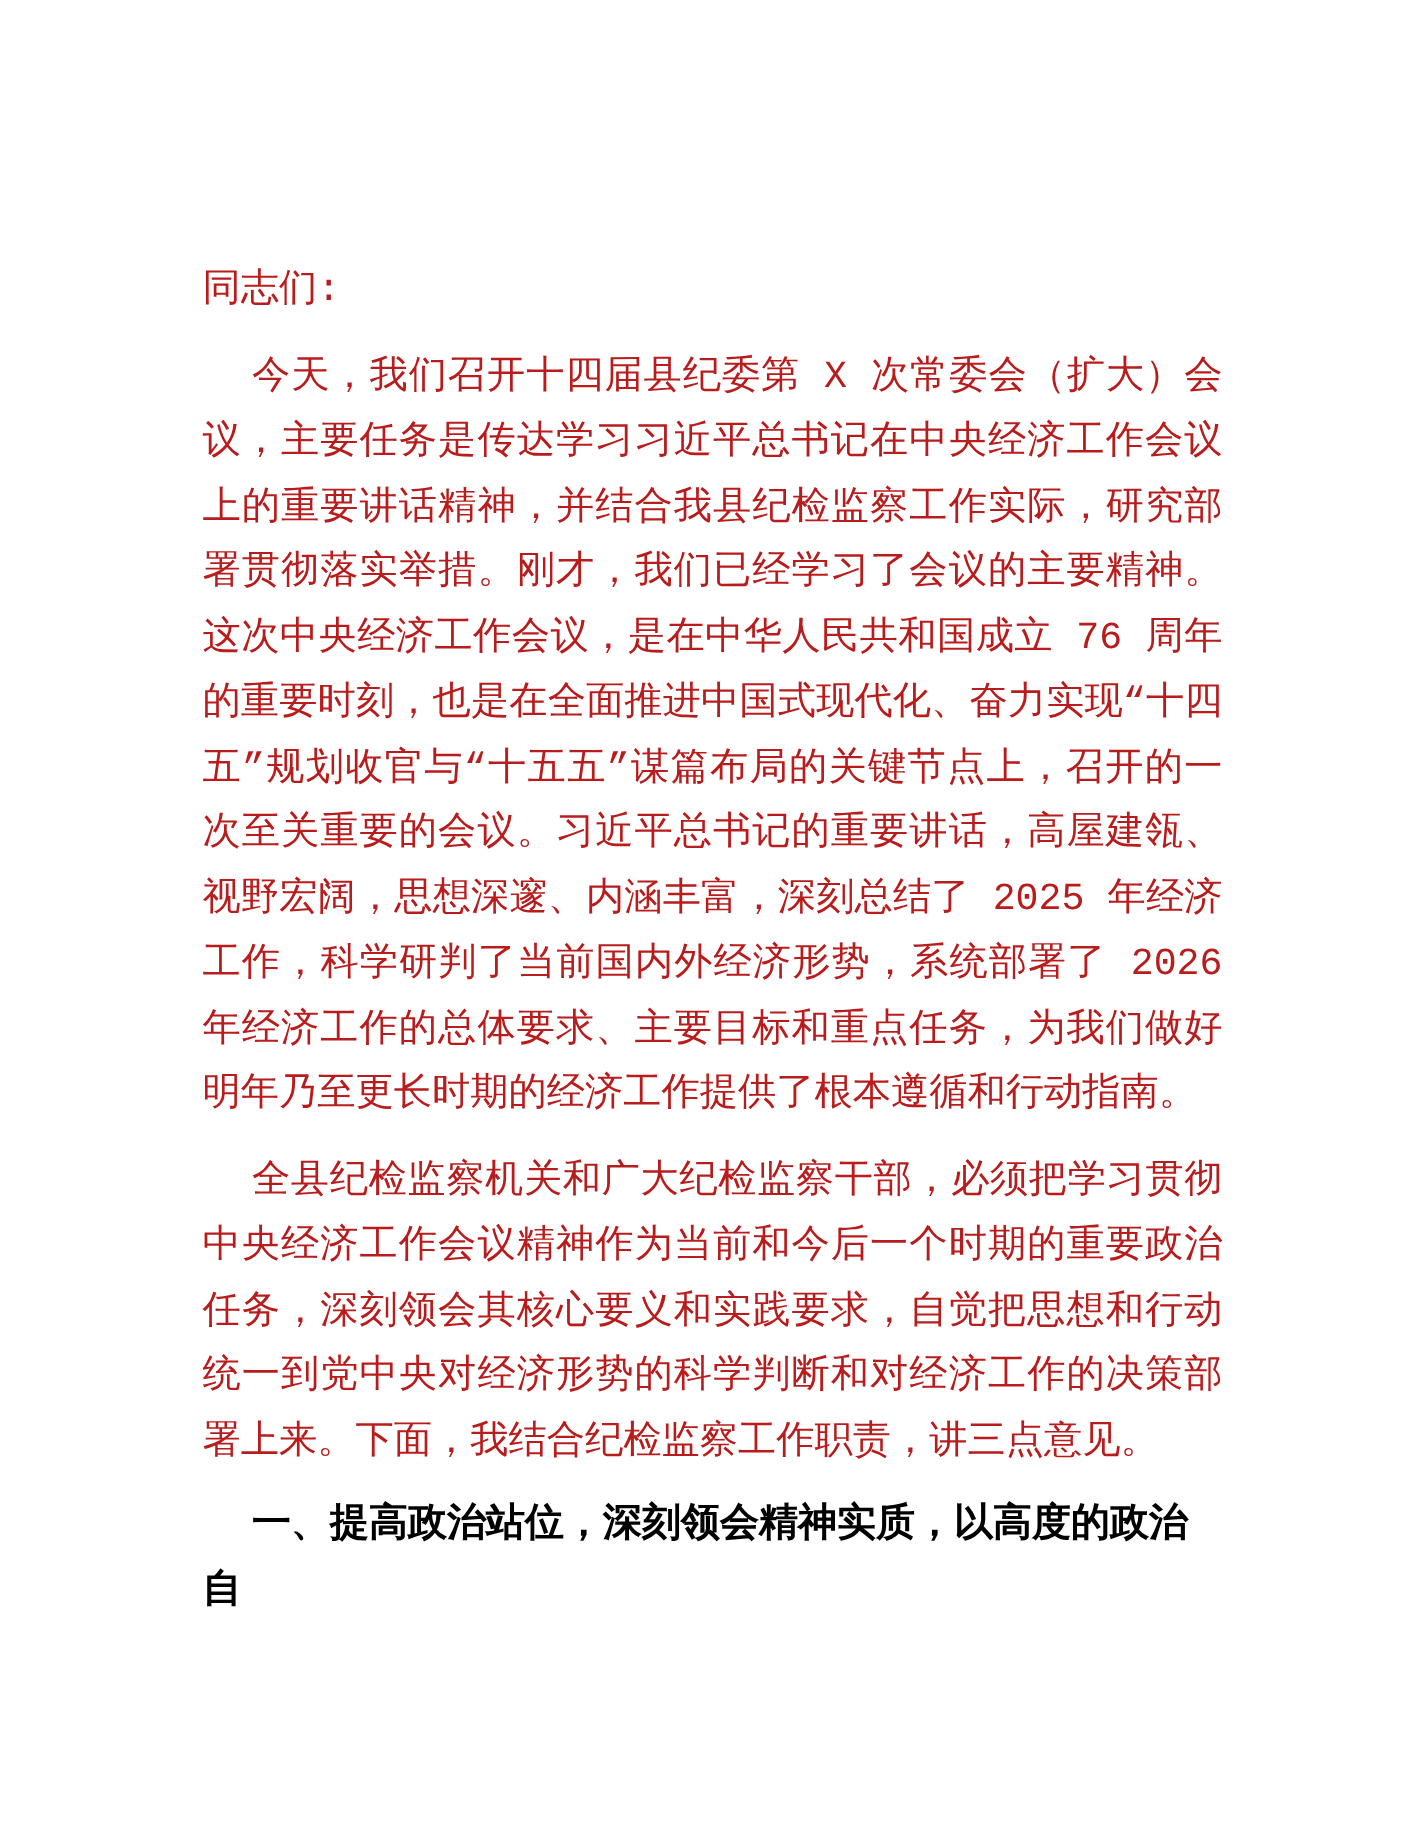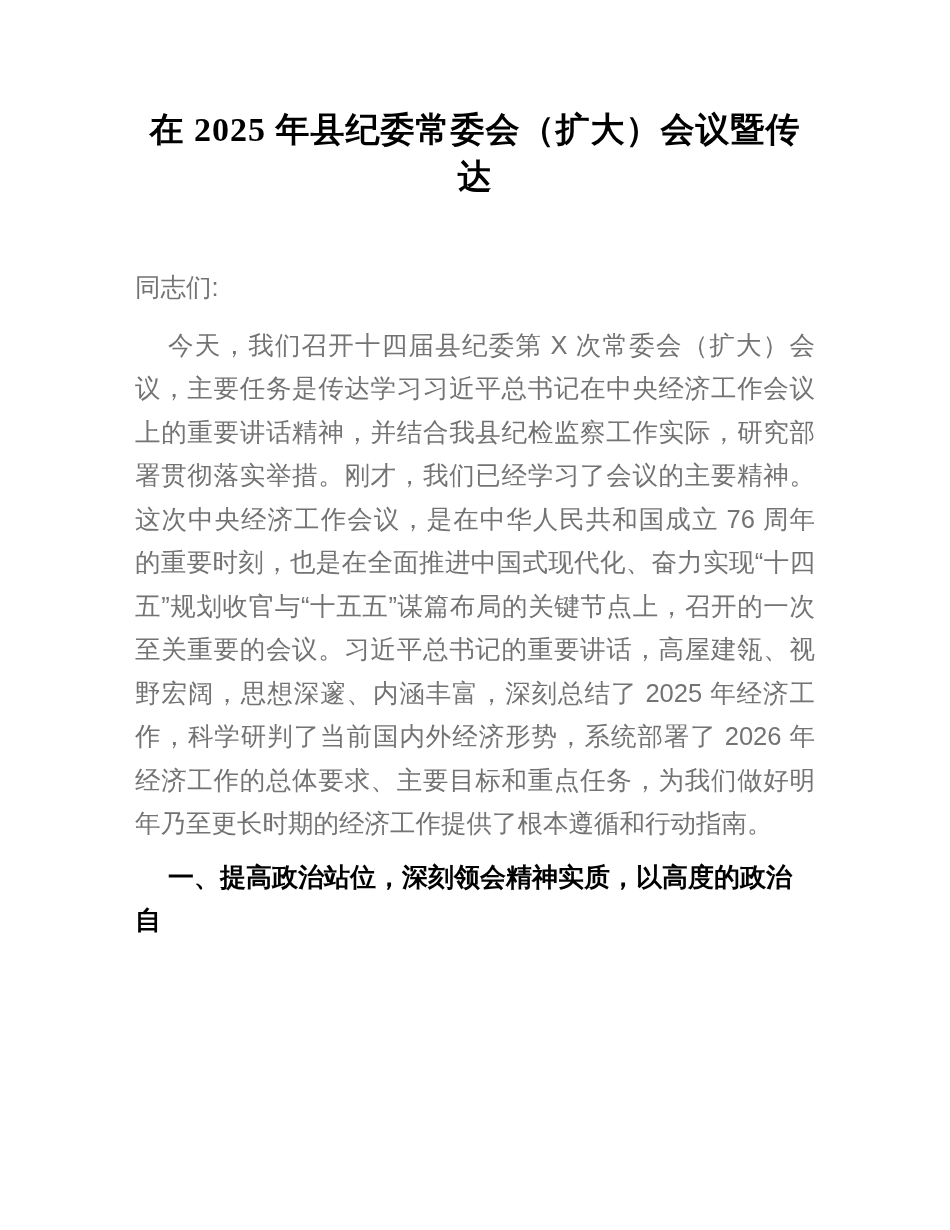--- a/index.html
+++ b/index.html
@@ -23,24 +23,24 @@
     font-size: 34px;
     line-height: 47px;
     text-align: center;
     margin: 0 0 66px 0;
     letter-spacing: 1px;
   }
   .doc-title .title-line {
     display: block;
   }
   .body-text {
-    font-family: Liberation Sans, sans-serif;
+    font-family: Liberation Mono, monospace;
     font-size: 25.5px;
     line-height: 43.5px;
-    color: #737373;
+    color: #b91c1c;
   }
   .salutation {
     margin: 0;
     text-align: left;
   }
   .para {
     margin: 14px 0 0 0;
     text-align: justify;
     text-indent: 33px;
   }
@@ -53,23 +53,23 @@
     text-indent: 33px;
     text-align: left;
   }
 </style>
 </head>
 <body>
 
 <div class="page">
 
   <h1 class="doc-title">
-    <span class="title-line">在 2025 年县纪委常委会（扩大）会议暨传达</span>
   </h1>
 
   <p class="body-text salutation">同志们:</p>
 
   <p class="body-text para">今天，我们召开十四届县纪委第 X 次常委会（扩大）会议，主要任务是传达学习习近平总书记在中央经济工作会议上的重要讲话精神，并结合我县纪检监察工作实际，研究部署贯彻落实举措。刚才，我们已经学习了会议的主要精神。这次中央经济工作会议，是在中华人民共和国成立 76 周年的重要时刻，也是在全面推进中国式现代化、奋力实现“十四五”规划收官与“十五五”谋篇布局的关键节点上，召开的一次至关重要的会议。习近平总书记的重要讲话，高屋建瓴、视野宏阔，思想深邃、内涵丰富，深刻总结了 2025 年经济工作，科学研判了当前国内外经济形势，系统部署了 2026 年经济工作的总体要求、主要目标和重点任务，为我们做好明年乃至更长时期的经济工作提供了根本遵循和行动指南。</p>
 
+  <p class="body-text para">全县纪检监察机关和广大纪检监察干部，必须把学习贯彻中央经济工作会议精神作为当前和今后一个时期的重要政治任务，深刻领会其核心要义和实践要求，自觉把思想和行动统一到党中央对经济形势的科学判断和对经济工作的决策部署上来。下面，我结合纪检监察工作职责，讲三点意见。</p>
 
   <h2 class="section-heading">一、提高政治站位，深刻领会精神实质，以高度的政治自</h2>
 
 </div>
 
 </body></html>

